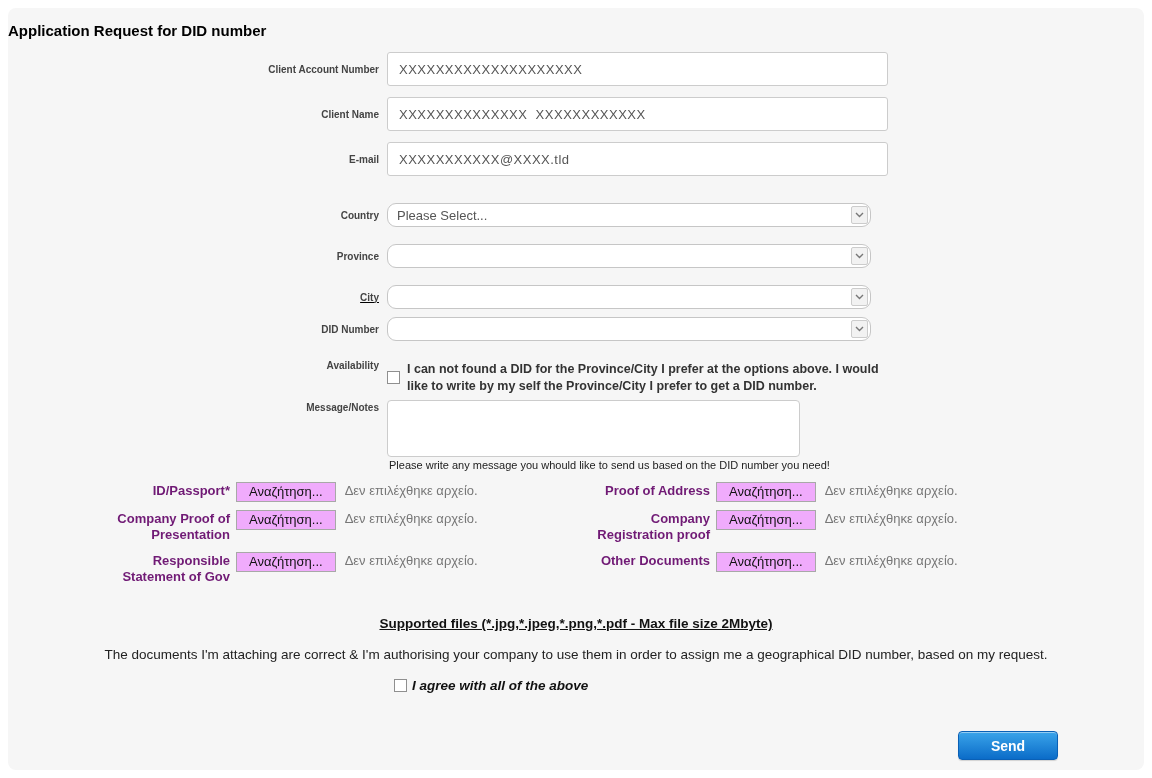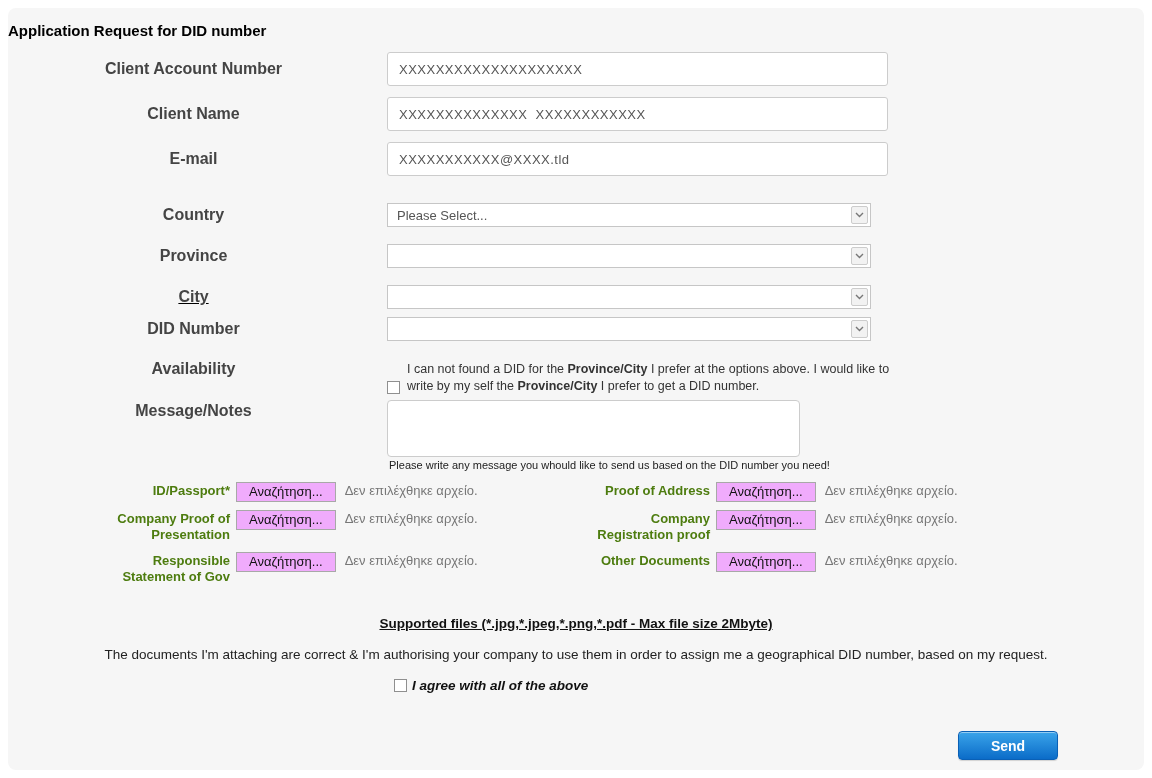--- a/index.html
+++ b/index.html
@@ -17,39 +17,39 @@
     font-weight: bold;
     font-size: 15px;
     color: #000;
     margin-bottom: 13px;
   }
   .frow { display: flex; align-items: center; margin-bottom: 11px; }
   .frow.top { align-items: flex-start; }
   .lbl {
     width: 379px; flex-shrink: 0;
     padding-right: 8px;
-    text-align: center;
+    text-align: right;
     font-weight: bold;
-    font-size: 16px;
+    font-size: 10px;
     color: #444;
   }
   .frow.top .lbl { padding-top: 2px; }
   .tinput {
     width: 501px; height: 34px;
     border: 1px solid #ccc; border-radius: 3px;
     background: #fff;
     padding: 16px 11px;
     font-family: inherit; font-size: 13px; color: #555;
     letter-spacing: .5px;
   }
   .gap27 { height: 16px; }
   .sel {
     position: relative;
     width: 484px; height: 24px;
-    border: 1px solid #c6c6c6; border-radius: 0;
+    border: 1px solid #c6c6c6; border-radius: 9px;
     background: #fff;
     display: flex; align-items: center;
     padding: 0 26px 0 9px;
     font-size: 13px; color: #555;
     cursor: default;
   }
   .sel .arrow {
     position: absolute; right: 2px; top: 2px;
     width: 17px; height: 18px;
     background: #f2f2f2;
@@ -59,36 +59,36 @@
   .selrow { margin-bottom: 17px; }
   .selrow.tight { margin-bottom: 8px; text-decoration: underline; }
   .cb {
     display: inline-block; flex-shrink: 0;
     width: 13px; height: 13px;
     border: 1px solid #8f8f8f;
     background: #fff;
     margin-right: 7px;
   }
   .avail-text { width: 487px; font-size: 12.5px; color: #333; line-height: 1.32; }
-  .avail-wrap { display: flex; align-items: flex-end; padding-top: 3px; }
+  .avail-wrap { display: flex; align-items: center; padding-top: 3px; font-weight: bold; }
   .tarea {
     width: 413px; height: 57px;
     border: 1px solid #ccc; border-radius: 4px;
     background: #fff; resize: none;
     font-family: inherit; font-size: 13px; color: #555;
     padding: 6px 10px;
   }
   .hint { font-size: 11px; color: #222; margin: 2px 0 12px 381px; }
   .uploads { display: grid; grid-template-columns: 1fr 1fr; row-gap: 0; }
   .uprow { display: flex; align-items: flex-start; margin-bottom: 9px; }
   .ulbl {
     flex-shrink: 0;
     text-align: right;
     font-weight: bold;
-    font-size: 13px; color: #4d7c0f;
+    font-size: 13px; color: #701a75;
     line-height: 1.25;
     padding-right: 6px;
   }
   .col-left .ulbl { width: 120px; margin-left: 108px; }
   .col-right .ulbl { width: 140px; }
   .browse-btn {
     flex-shrink: 0;
     font-family: inherit; font-size: 13px; color: #111;
     background: #f0abfc;
     border: 1px solid #a8a8a8;

